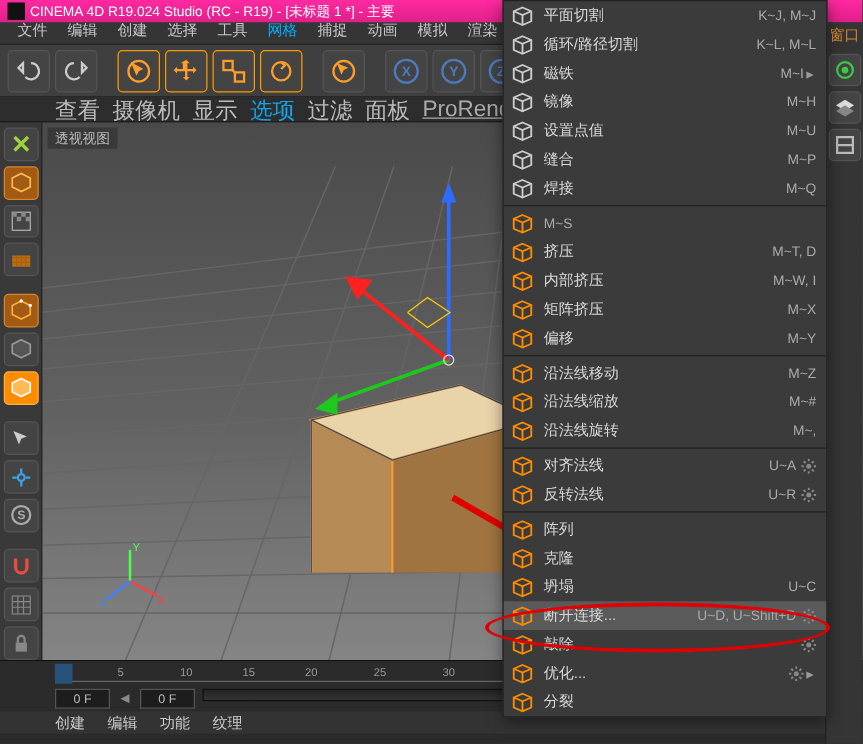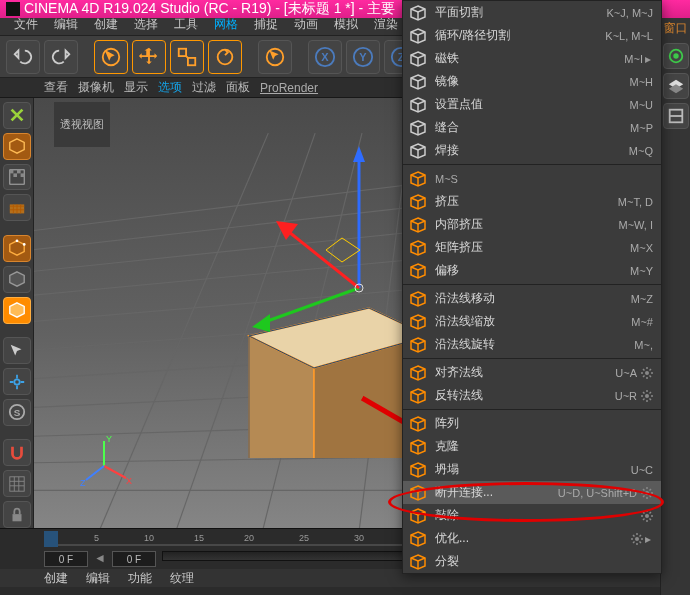--- a/index.html
+++ b/index.html
@@ -12,21 +12,21 @@
     height: 595px;
     overflow: hidden;
     position: relative;
   }
 
   
   .titlebar {
     height: 18px;
     background: linear-gradient(#ff2aa0, #e01f8a);
     color: #fff;
-    font-size: 14px;
+    font-size: 11px;
     display: flex;
     align-items: center;
     padding-left: 6px;
     text-align: right;
   }
   .titlebar .ticon {
     width: 14px; height: 14px; background: #111; margin-right: 4px;
     display: inline-block;
   }
 
@@ -69,21 +69,21 @@
   .tbtn.orange { border-color: #ff9800; }
 
   
   .submenu {
     height: 20px;
     background: #2d2d2d;
     display: flex;
     align-items: center;
     padding-left: 44px;
     gap: 10px;
-    font-size: 12px;
+    font-size: 18px;
     color: #bbb;
     border-bottom: 1px solid #181818;
    }
   .submenu span.sel { color: #15a2e6; }
   .submenu span.pr { color: #aaa; text-decoration: underline; }
 
   
   .main {
     position: absolute;
     top: 98px; left: 0;
@@ -113,23 +113,23 @@
   .vbtn svg { width:18px;height:18px; }
 
   
   .viewport {
     flex: 1;
     position: relative;
     background: linear-gradient(#4a4a4a, #626262 55%, #858585);
     overflow: hidden;
   }
   .vp-label {
-    position: absolute; top: 4px; left: 20px;
+    position: absolute; top: 4px; left: 4px;
     background: rgba(50,50,50,0.7);
-    padding: 15px 6px;
+    padding: 1px 6px;
     font-size: 11px;
     color: #bbb;
   }
 
   
   .grid {
     position: absolute; inset: 0;
   }
   .grid line { stroke: #666; stroke-width:1; }
 

